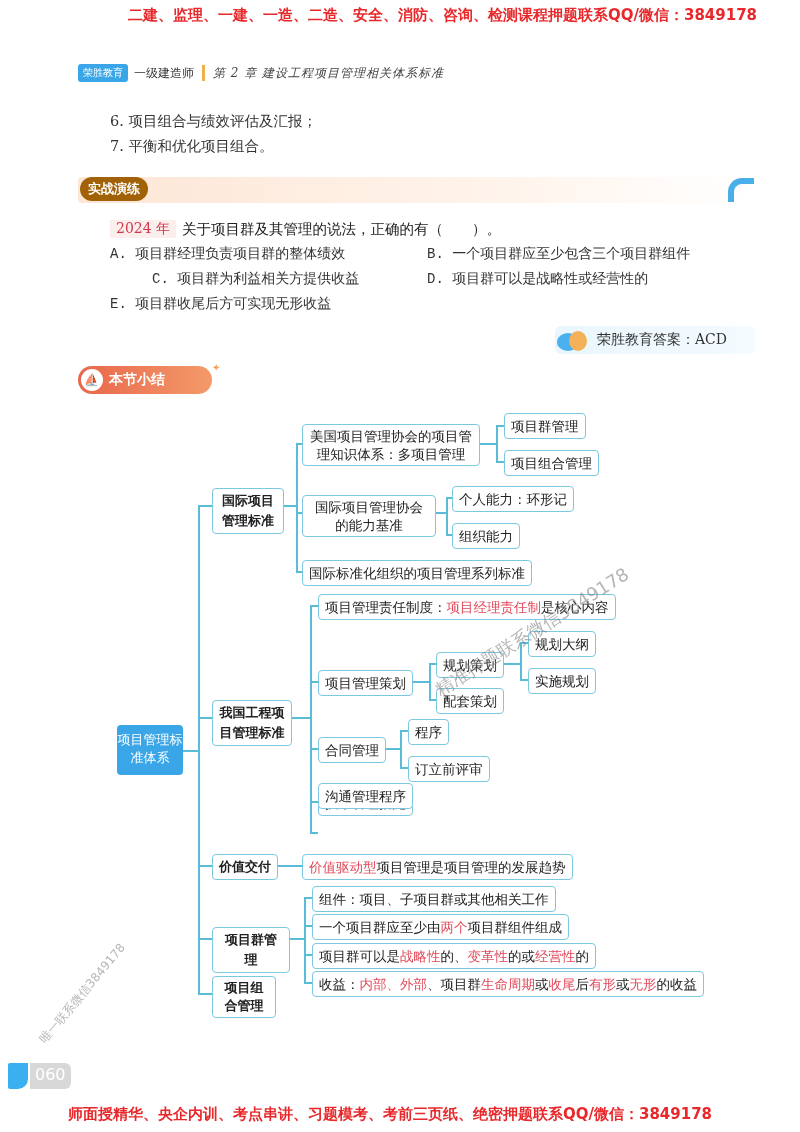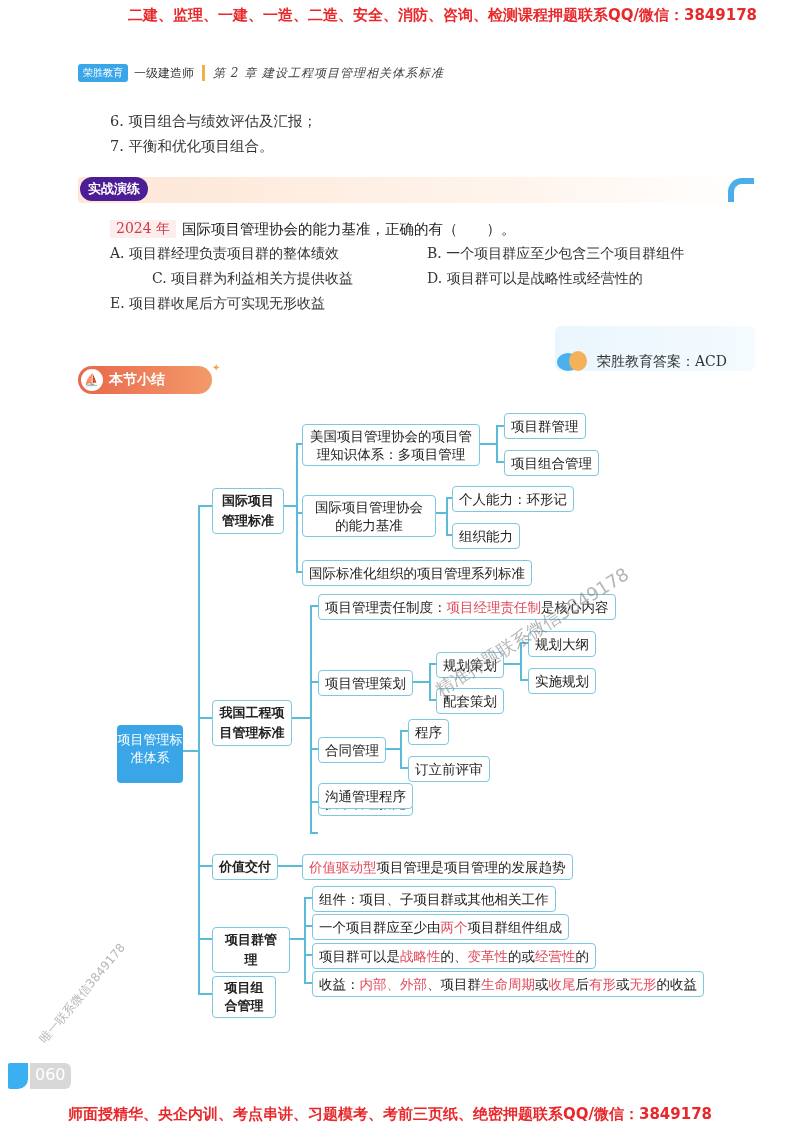--- a/index.html
+++ b/index.html
@@ -6,36 +6,36 @@
   body { width: 800px; height: 1132px; background: #ffffff; position: relative; overflow: hidden; font-family: "DejaVu Serif", serif; color: #222; }
   .abs { position: absolute; }
   .red-banner { color: #e8282a; font-family: "DejaVu Sans", sans-serif; font-size: 15px; font-weight: bold; white-space: nowrap; }
   .header { left: 78px; top: 64px; display: flex; align-items: center; font-size: 12px; }
   .logo { background: #3aa6e8; color: #fff; font-family: "DejaVu Sans", sans-serif; font-size: 10px; padding: 2px 5px; border-radius: 3px; margin-right: 6px; }
   .header .series { font-family: "DejaVu Sans", sans-serif; font-size: 12px; color: #333; }
   .header .sep { width: 3px; height: 16px; background: #f2b04a; margin: 0 8px; }
   .header .chapter { font-size: 12px; color: #444; letter-spacing: 1px; font-style: italic; }
   .list-item { left: 110px; font-size: 14.5px; color: #333; }
   .practice-bar { left: 78px; top: 177px; width: 676px; height: 26px; background: linear-gradient(90deg, #fde6d6, #fff3ea 60%, #fff); border-radius: 4px; }
-  .practice-label { left: 80px; top: 177px; background: #4c1d95; color: #fff; font-family: "DejaVu Sans", sans-serif; font-size: 13px; font-weight: bold; padding: 3px 8px; border-radius: 12px; }
+  .practice-label { left: 80px; top: 177px; background: #a16207; color: #fff; font-family: "DejaVu Sans", sans-serif; font-size: 13px; font-weight: bold; padding: 3px 8px; border-radius: 12px; }
   .deco-arc { right: 46px; top: 178px; width: 26px; height: 24px; border-radius: 14px 0 0 0; border-top: 6px solid #4aaee8; border-left: 6px solid #4aaee8; }
   .q-year { left: 110px; top: 220px; color: #d0384a; font-size: 14px; background: #fdeeee; padding: 0 6px; }
   .q-stem { left: 182px; top: 220px; font-size: 14.5px; color: #222; }
-  .opt { font-size: 14px; color: #333; }
-  .answer-box { left: 555px; top: 326px; width: 200px; height: 45px; background: linear-gradient(90deg, #eaf6fd, #f5fbff); border-radius: 6px; display: flex; align-items: flex-end; }
+  .opt { font-size: 14px; color: #333; font-family: Liberation Mono, monospace; }
+  .answer-box { left: 555px; top: 326px; width: 200px; height: 28px; background: linear-gradient(90deg, #eaf6fd, #f5fbff); border-radius: 6px; display: flex; align-items: center; }
   .cloud { width: 32px; height: 22px; position: relative; margin-right: 8px; margin-left: 2px; }
   .cloud .c1 { position: absolute; left: 0; top: 4px; width: 22px; height: 18px; background: #4ab0ee; border-radius: 50%; }
   .cloud .c2 { position: absolute; left: 12px; top: 2px; width: 18px; height: 20px; background: #f5b05a; border-radius: 50%; }
   .answer-text { font-size: 14px; color: #333; }
   .summary-badge { left: 78px; top: 366px; height: 28px; width: 134px; background: linear-gradient(90deg, #e8674a, #f39a6a); border-radius: 14px; display: flex; align-items: center; color: #fff; font-family: "DejaVu Sans", sans-serif; font-weight: bold; font-size: 14px; }
   .summary-badge .sail { width: 22px; height: 22px; border-radius: 50%; background: #fff; margin: 0 6px 0 3px; color: #e8674a; font-size: 12px; text-align: center; line-height: 22px; }
   .star { left: 212px; top: 362px; color: #f5a04a; font-size: 10px; }
   .node { position: absolute; border: 1.5px solid #7cc8e0; border-radius: 4px; background: #fff; font-size: 13.5px; color: #222; padding: 2px 6px; line-height: 20px; white-space: nowrap; }
   .node.l1 { font-weight: bold; font-family: "DejaVu Sans", sans-serif; font-size: 13px; text-align: center; white-space: normal; }
-  .root { position: absolute; left: 117px; top: 725px; width: 66px; height: 58px; background: #3aa6e8; color: #fff; border-radius: 4px; font-family: "DejaVu Sans", sans-serif; font-size: 13px; text-align: center; line-height: 18px; padding-top: 6px; }
+  .root { position: absolute; left: 117px; top: 725px; width: 66px; height: 50px; background: #3aa6e8; color: #fff; border-radius: 4px; font-family: "DejaVu Sans", sans-serif; font-size: 13px; text-align: center; line-height: 18px; padding-top: 6px; }
   .line { position: absolute; background: #5bbcd8; }
   .hl { color: #e04a5a; }
   .page-num { left: 8px; top: 1063px; display: flex; }
   .page-num .blk { width: 20px; height: 26px; background: #3ab0f0; border-radius: 2px 0 10px 2px; }
   .page-num .num { background: #d8d8d8; color: #fff; font-family: "DejaVu Sans", sans-serif; font-size: 16px; padding: 2px 5px; border-radius: 0 6px 6px 0; margin-left: 2px; }
   .wm { color: rgba(120,120,120,0.55); font-family: "DejaVu Sans", sans-serif; font-size: 14px; white-space: nowrap; }
 </style>
 </head>
 <body>
 
@@ -49,21 +49,21 @@
 </div>
 
 <div class="abs list-item" style="top:112px;">6. 项目组合与绩效评估及汇报；</div>
 <div class="abs list-item" style="top:137px;">7. 平衡和优化项目组合。</div>
 
 <div class="abs practice-bar"></div>
 <div class="abs practice-label">实战演练</div>
 <div class="abs deco-arc"></div>
 
 <div class="abs q-year">2024 年</div>
-<div class="abs q-stem">国际项目管理协会的能力基准，正确的有（　　）。</div>
+<div class="abs q-stem">关于项目群及其管理的说法，正确的有（　　）。</div>
 <div class="abs opt" style="left:110px;top:245px;">A. 项目群经理负责项目群的整体绩效</div>
 <div class="abs opt" style="left:427px;top:245px;">B. 一个项目群应至少包含三个项目群组件</div>
 <div class="abs opt" style="left:110px;top:270px;margin-left:42px;">C. 项目群为利益相关方提供收益</div>
 <div class="abs opt" style="left:427px;top:270px;">D. 项目群可以是战略性或经营性的</div>
 <div class="abs opt" style="left:110px;top:295px;">E. 项目群收尾后方可实现无形收益</div>
 
 <div class="abs answer-box">
   <div class="cloud">
       <div class="c1"></div>
       <div class="c2"></div>

